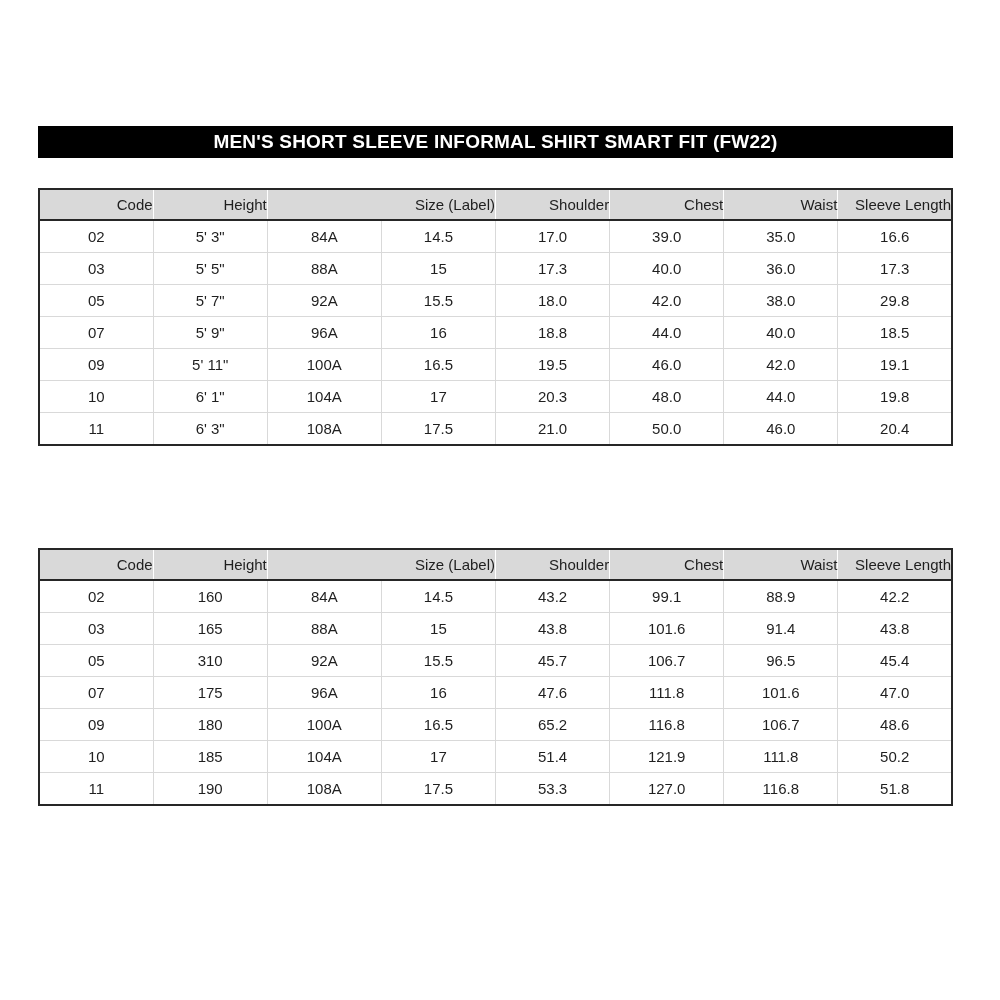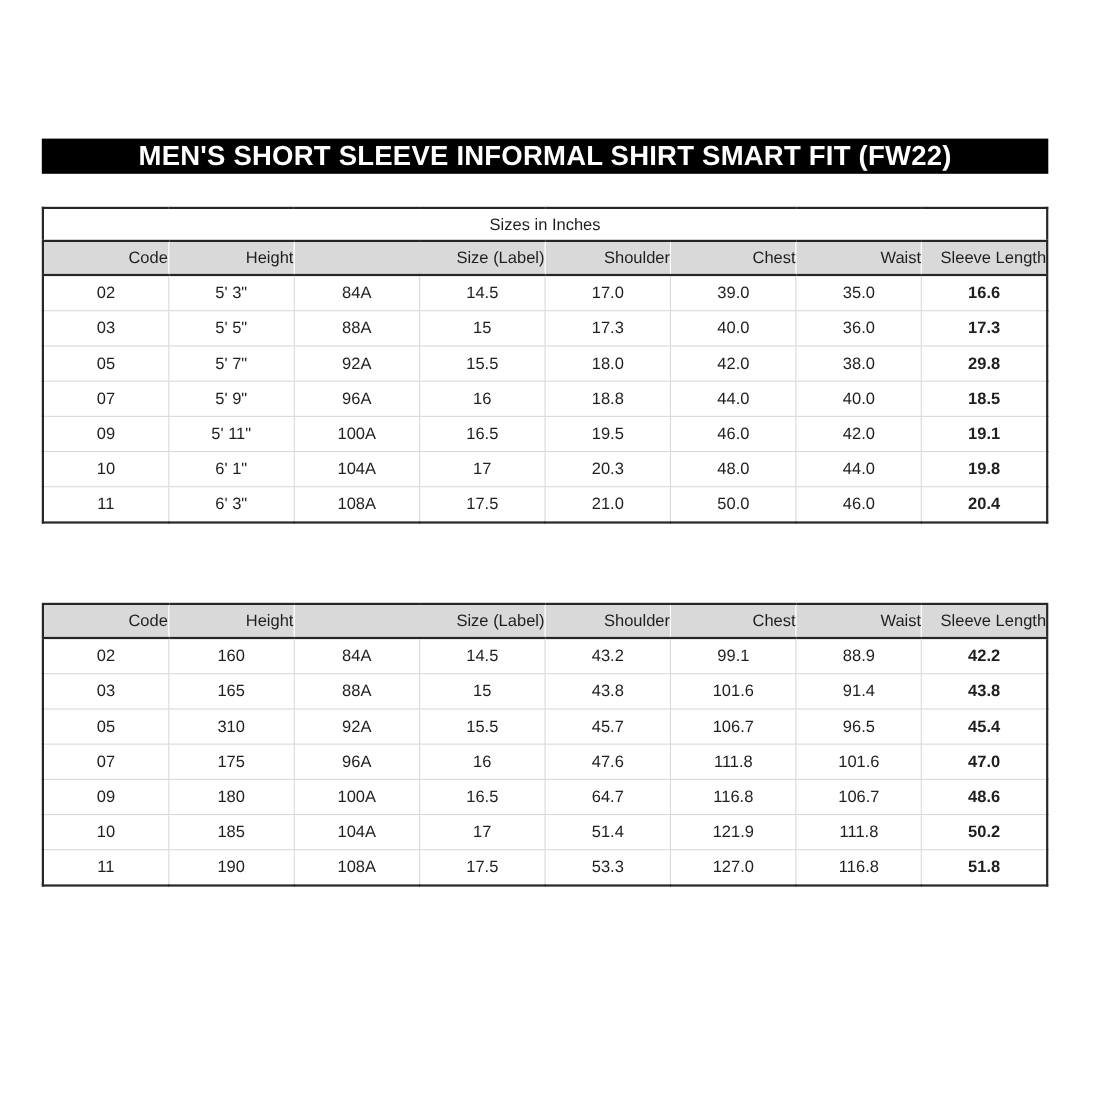--- a/index.html
+++ b/index.html
@@ -17,21 +17,21 @@
   }
   .title-bar {
     position: absolute;
     left: 38px;
     top: 126px;
     width: 915px;
     height: 32px;
     background: #000000;
     color: #ffffff;
     font-weight: bold;
-    font-size: 25px;
+    font-size: 19px;
     letter-spacing: 0.2px;
     display: flex;
     align-items: center;
     justify-content: center;
     white-space: nowrap;
   }
   .table-wrap {
     position: absolute;
     left: 38px;
     width: 915px;
@@ -70,132 +70,31 @@
   .hdr-row th:last-child { border-right: none; }
 
   tbody td {
     height: 31px;
     text-align: center;
     padding: 0;
     background: #ffffff;
     border-right: 1px solid #d9d9d9;
     border-bottom: 1px solid #d9d9d9;
   }
-  tbody td:last-child { border-right: none; font-weight: bold; }
+  tbody td:last-child { border-right: none; }
   tbody tr:last-child td { border-bottom: none; }
 </style>
 </head>
 <body>
 
 <div class="page">
 
   <div class="title-bar">MEN'S SHORT SLEEVE INFORMAL SHIRT SMART FIT (FW22)</div>
 
   <div class="table-wrap inches">
-    <table class="size-table">
-      <colgroup>
-        <col>
-          <col>
-          <col>
-          <col>
-          <col>
-          <col>
-          <col>
-          <col>
-      </colgroup>
-      <thead>
-        <tr class="title-row">
-          <td colspan="8">Sizes in Inches</td>
-        </tr>
-        <tr class="hdr-row">
-            <th>Code</th>
-            <th>Height</th>
-            <th colspan="2">Size (Label)</th>
-            <th>Shoulder</th>
-            <th>Chest</th>
-            <th>Waist</th>
-            <th>Sleeve Length</th>
-          </tr>
-      </thead>
-      <tbody>
-          <tr>
-            <td>02</td>
-            <td>5' 3"</td>
-            <td>84A</td>
-            <td>14.5</td>
-            <td>17.0</td>
-            <td>39.0</td>
-            <td>35.0</td>
-            <td>16.6</td>
-          </tr>
-          <tr>
-            <td>03</td>
-            <td>5' 5"</td>
-            <td>88A</td>
-            <td>15</td>
-            <td>17.3</td>
-            <td>40.0</td>
-            <td>36.0</td>
-            <td>17.3</td>
-          </tr>
-          <tr>
-            <td>05</td>
-            <td>5' 7"</td>
-            <td>92A</td>
-            <td>15.5</td>
-            <td>18.0</td>
-            <td>42.0</td>
-            <td>38.0</td>
-            <td>29.8</td>
-          </tr>
-          <tr>
-            <td>07</td>
-            <td>5' 9"</td>
-            <td>96A</td>
-            <td>16</td>
-            <td>18.8</td>
-            <td>44.0</td>
-            <td>40.0</td>
-            <td>18.5</td>
-          </tr>
-          <tr>
-            <td>09</td>
-            <td>5' 11"</td>
-            <td>100A</td>
-            <td>16.5</td>
-            <td>19.5</td>
-            <td>46.0</td>
-            <td>42.0</td>
-            <td>19.1</td>
-          </tr>
-          <tr>
-            <td>10</td>
-            <td>6' 1"</td>
-            <td>104A</td>
-            <td>17</td>
-            <td>20.3</td>
-            <td>48.0</td>
-            <td>44.0</td>
-            <td>19.8</td>
-          </tr>
-          <tr>
-            <td>11</td>
-            <td>6' 3"</td>
-            <td>108A</td>
-            <td>17.5</td>
-            <td>21.0</td>
-            <td>50.0</td>
-            <td>46.0</td>
-            <td>20.4</td>
-          </tr>
-        </tbody>
-    </table>
-  </div>
-
-  <div class="table-wrap cm">
     <table class="size-table">
       <colgroup>
         <col>
           <col>
           <col>
           <col>
           <col>
           <col>
           <col>
           <col>
@@ -207,20 +106,118 @@
             <th colspan="2">Size (Label)</th>
             <th>Shoulder</th>
             <th>Chest</th>
             <th>Waist</th>
             <th>Sleeve Length</th>
           </tr>
       </thead>
       <tbody>
           <tr>
             <td>02</td>
+            <td>5' 3"</td>
+            <td>84A</td>
+            <td>14.5</td>
+            <td>17.0</td>
+            <td>39.0</td>
+            <td>35.0</td>
+            <td>16.6</td>
+          </tr>
+          <tr>
+            <td>03</td>
+            <td>5' 5"</td>
+            <td>88A</td>
+            <td>15</td>
+            <td>17.3</td>
+            <td>40.0</td>
+            <td>36.0</td>
+            <td>17.3</td>
+          </tr>
+          <tr>
+            <td>05</td>
+            <td>5' 7"</td>
+            <td>92A</td>
+            <td>15.5</td>
+            <td>18.0</td>
+            <td>42.0</td>
+            <td>38.0</td>
+            <td>29.8</td>
+          </tr>
+          <tr>
+            <td>07</td>
+            <td>5' 9"</td>
+            <td>96A</td>
+            <td>16</td>
+            <td>18.8</td>
+            <td>44.0</td>
+            <td>40.0</td>
+            <td>18.5</td>
+          </tr>
+          <tr>
+            <td>09</td>
+            <td>5' 11"</td>
+            <td>100A</td>
+            <td>16.5</td>
+            <td>19.5</td>
+            <td>46.0</td>
+            <td>42.0</td>
+            <td>19.1</td>
+          </tr>
+          <tr>
+            <td>10</td>
+            <td>6' 1"</td>
+            <td>104A</td>
+            <td>17</td>
+            <td>20.3</td>
+            <td>48.0</td>
+            <td>44.0</td>
+            <td>19.8</td>
+          </tr>
+          <tr>
+            <td>11</td>
+            <td>6' 3"</td>
+            <td>108A</td>
+            <td>17.5</td>
+            <td>21.0</td>
+            <td>50.0</td>
+            <td>46.0</td>
+            <td>20.4</td>
+          </tr>
+        </tbody>
+    </table>
+  </div>
+
+  <div class="table-wrap cm">
+    <table class="size-table">
+      <colgroup>
+        <col>
+          <col>
+          <col>
+          <col>
+          <col>
+          <col>
+          <col>
+          <col>
+      </colgroup>
+      <thead>
+        <tr class="hdr-row">
+            <th>Code</th>
+            <th>Height</th>
+            <th colspan="2">Size (Label)</th>
+            <th>Shoulder</th>
+            <th>Chest</th>
+            <th>Waist</th>
+            <th>Sleeve Length</th>
+          </tr>
+      </thead>
+      <tbody>
+          <tr>
+            <td>02</td>
             <td>160</td>
             <td>84A</td>
             <td>14.5</td>
             <td>43.2</td>
             <td>99.1</td>
             <td>88.9</td>
             <td>42.2</td>
           </tr>
           <tr>
             <td>03</td>
@@ -250,21 +247,21 @@
             <td>47.6</td>
             <td>111.8</td>
             <td>101.6</td>
             <td>47.0</td>
           </tr>
           <tr>
             <td>09</td>
             <td>180</td>
             <td>100A</td>
             <td>16.5</td>
-            <td>64.7</td>
+            <td>65.2</td>
             <td>116.8</td>
             <td>106.7</td>
             <td>48.6</td>
           </tr>
           <tr>
             <td>10</td>
             <td>185</td>
             <td>104A</td>
             <td>17</td>
             <td>51.4</td>

